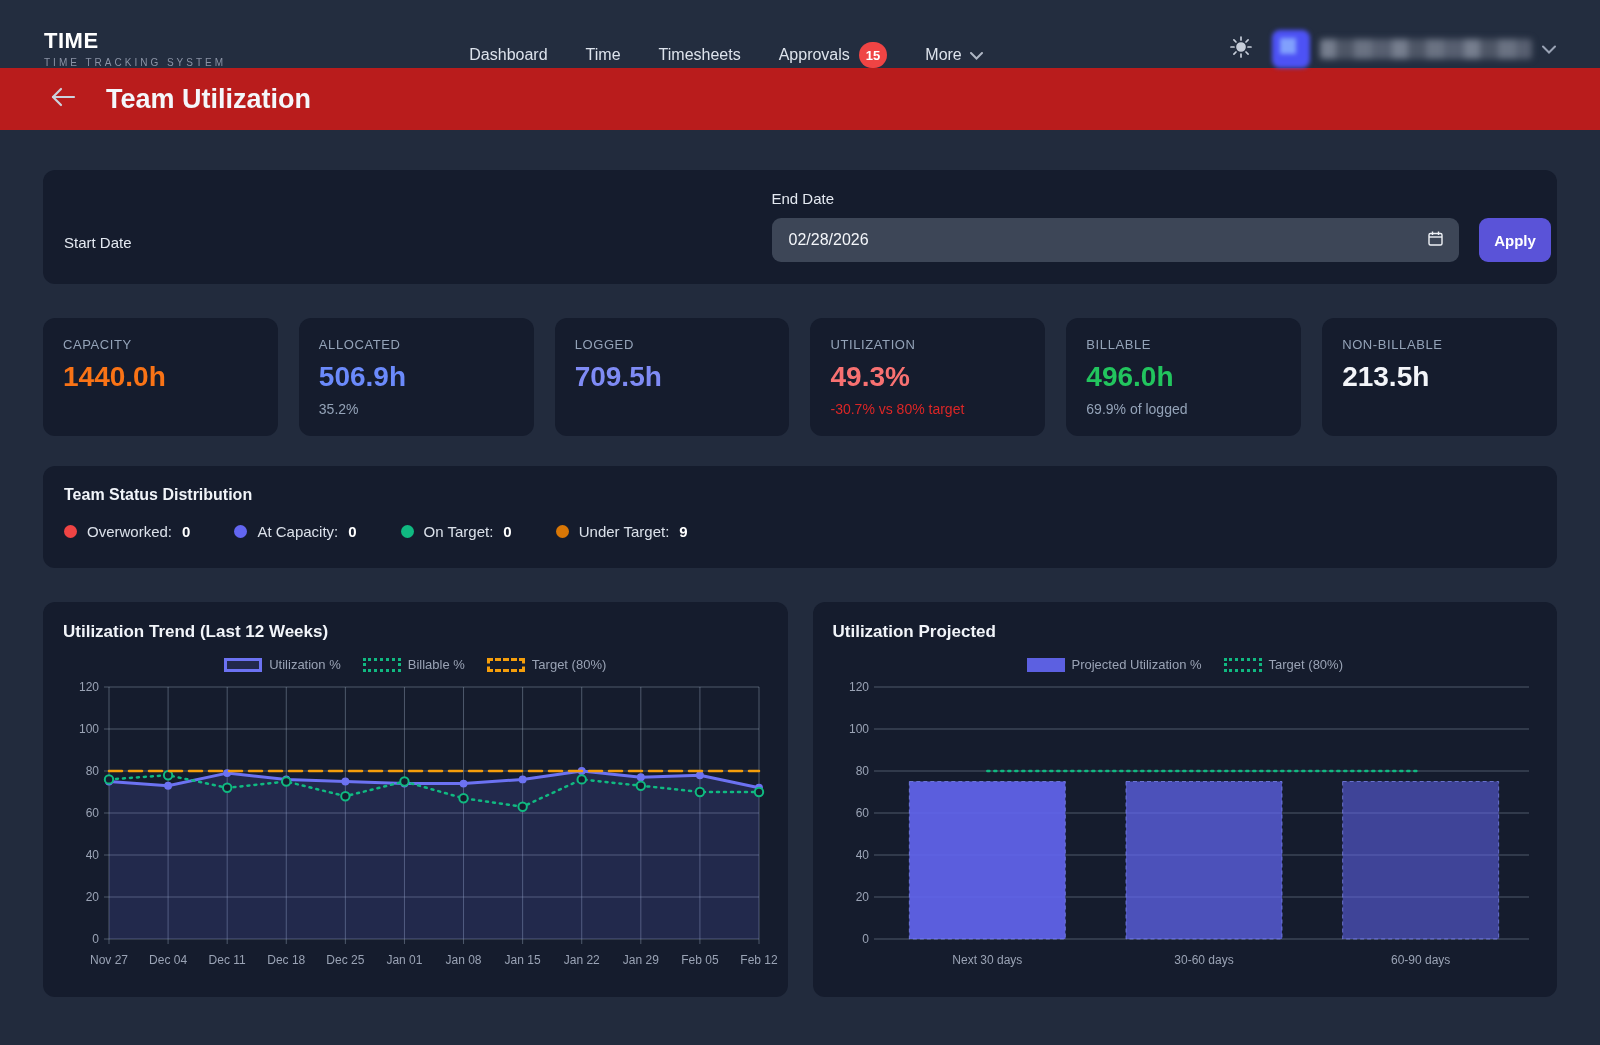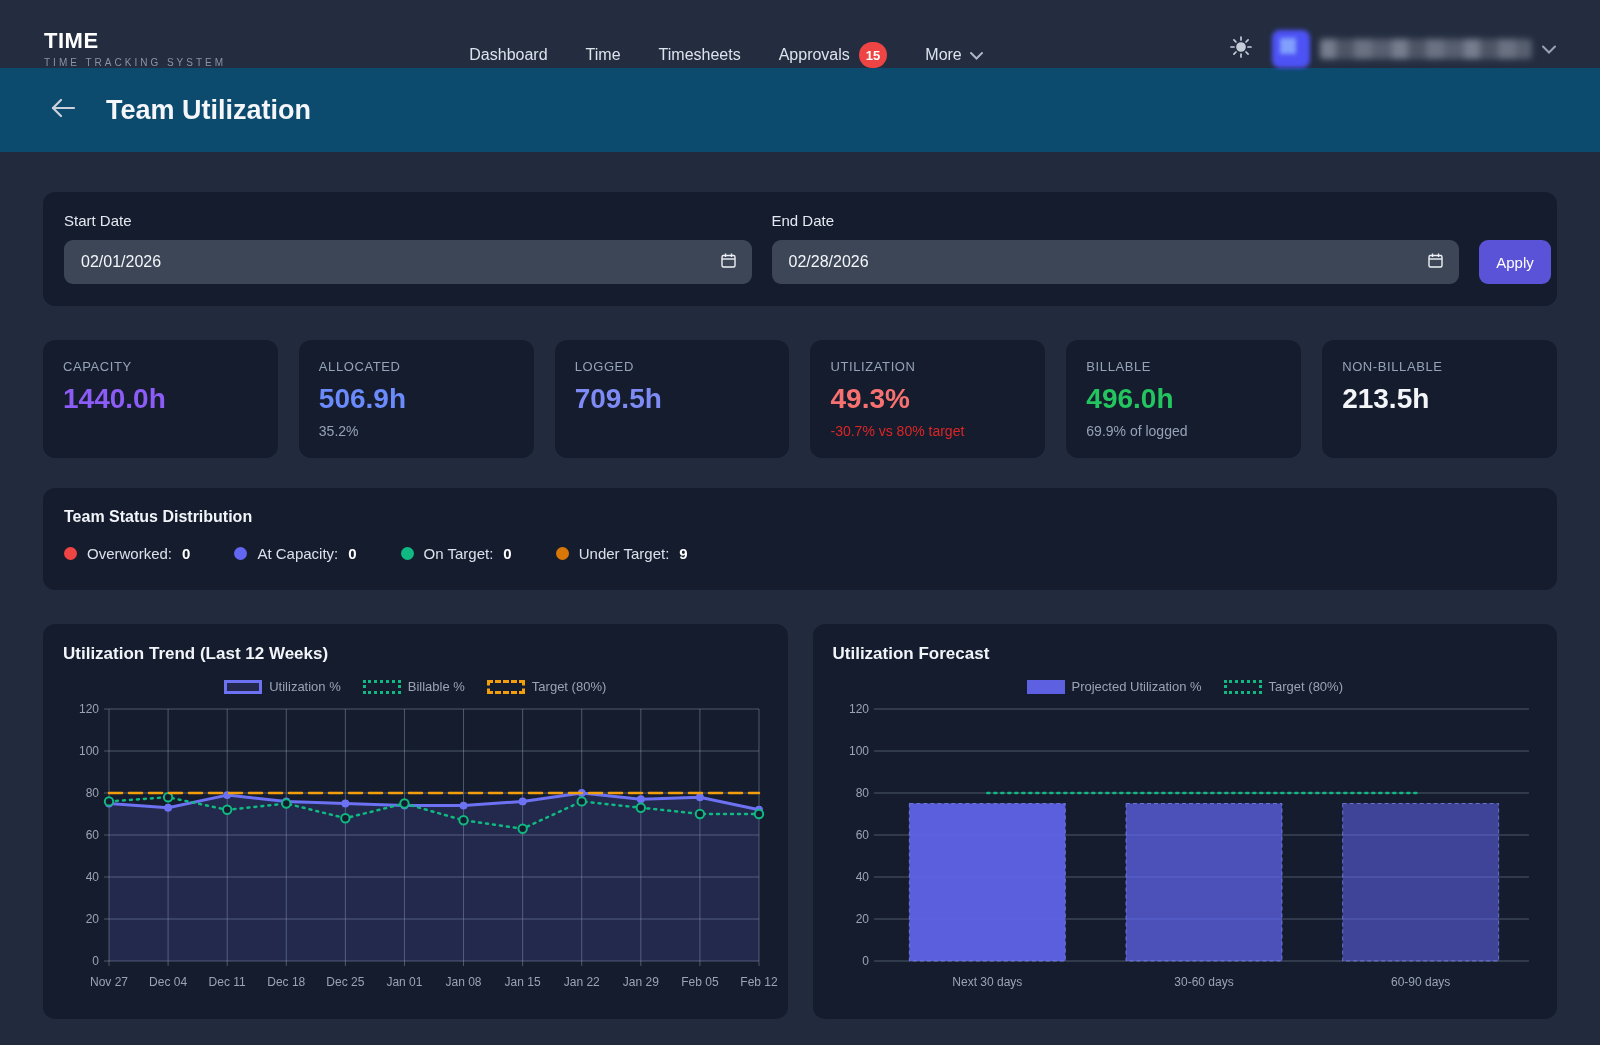--- a/index.html
+++ b/index.html
@@ -31,21 +31,21 @@
   .iconbtn { width:30px; height:30px; display:flex; align-items:center; justify-content:center; cursor:pointer; }
   .usermenu { display:flex; align-items:center; gap:10px; cursor:pointer; }
   .avatar { width:38px; height:38px; border-radius:8px; background:#4d52f5; filter:blur(2px); position:relative; }
   .avatar::after { content:""; position:absolute; left:8px; top:8px; width:16px; height:16px; background:#8fb4ff; opacity:.8; }
   .nameblur {
     width:212px; height:20px; border-radius:3px; filter:blur(3px);
     background:repeating-linear-gradient(90deg,#767e8e 0 16px,#4e5666 16px 34px,#6a7282 34px 52px,#575f70 52px 72px);
   }
   
   .pageband {
-    height:84px; background:#0c4a6e;
+    height:62px; background:#b91c1c;
     display:flex; align-items:center; gap:26px;
     padding:0 46px;
   }
   .backbtn { width:34px; height:34px; display:flex; align-items:center; justify-content:center; cursor:pointer; }
   .page-title { font-size:27px; font-weight:bold; color:#f4f6fa; }
   
   main { padding:40px 43px 0; }
   .panel { background:#151c2d; border-radius:12px; }
   
   .filters { display:flex; gap:20px; padding:20px 6px 22px 21px; align-items:flex-end; }
@@ -53,21 +53,21 @@
   .fgrow { flex:1; }
   .flabel { font-size:15px; color:#e4e9f1; margin-bottom:11px; font-weight:500; }
   .finput {
     height:44px; background:#3d4657; border-radius:9px; border:none;
     display:flex; align-items:center; justify-content:space-between;
     padding:0 15px 0 17px; font-size:16px; color:#f4f6fa; cursor:pointer;
   }
   .fselect { width:156px; margin-right:8px; }
   .applybtn {
     height:44px; width:72px; border:none; border-radius:9px;
-    background:#5a53d8; color:#fff; font-size:15px; font-weight:400;
+    background:#5a53d8; color:#fff; font-size:15px; font-weight:700;
     cursor:pointer; font-family:"Liberation Sans",sans-serif;
   }
   
   .stats { display:flex; gap:21px; margin-top:34px; }
   .stat { flex:1; background:#151c2d; border-radius:12px; padding:19px 20px; height:118px; }
   .stat-label { font-size:13px; color:#94a3b8; letter-spacing:0.6px; }
   .stat-value { font-size:28px; font-weight:bold; margin-top:9px; }
   .stat-sub { font-size:14px; color:#94a3b8; margin-top:8px; }
   
   .statuspanel { margin-top:30px; padding:20px 21px; height:102px; }
@@ -153,31 +153,20 @@
     </span>
   </div>
   <h1 class="page-title">Team Utilization</h1>
 </div>
 
 <main>
 
   <section class="panel filters">
     <div class="fgroup fgrow">
       <label class="flabel">Start Date</label>
-      <div class="finput">
-        <span>02/01/2026</span>
-        <span>
-          <svg width="17" height="17" viewBox="0 0 17 17" fill="none" stroke="#eef1f6" stroke-width="1.4">
-            <rect x="2" y="3.5" width="13" height="11.5" rx="1.5"></rect>
-              <line x1="5.5" y1="1.5" x2="5.5" y2="5"></line>
-              <line x1="11.5" y1="1.5" x2="11.5" y2="5"></line>
-              <line x1="2" y1="7" x2="15" y2="7"></line>
-          </svg>
-        </span>
-      </div>
     </div>
     <div class="fgroup fgrow">
       <label class="flabel">End Date</label>
       <div class="finput">
         <span>02/28/2026</span>
         <span>
           <svg width="17" height="17" viewBox="0 0 17 17" fill="none" stroke="#eef1f6" stroke-width="1.4">
             <rect x="2" y="3.5" width="13" height="11.5" rx="1.5"></rect>
               <line x1="5.5" y1="1.5" x2="5.5" y2="5"></line>
               <line x1="11.5" y1="1.5" x2="11.5" y2="5"></line>
@@ -185,21 +174,21 @@
           </svg>
         </span>
       </div>
     </div>
     <button class="applybtn">Apply</button>
   </section>
 
   <section class="stats" id="stats-row">
       <div class="stat">
         <div class="stat-label">CAPACITY</div>
-        <div class="stat-value" style="color: #8b5cf6;">1440.0h</div>
+        <div class="stat-value" style="color: #f97316;">1440.0h</div>
       </div>
       <div class="stat">
         <div class="stat-label">ALLOCATED</div>
         <div class="stat-value" style="color: rgb(107, 138, 251);">506.9h</div>
         <div class="stat-sub">35.2%</div>
       </div>
       <div class="stat">
         <div class="stat-label">LOGGED</div>
         <div class="stat-value" style="color: rgb(127, 139, 245);">709.5h</div>
       </div>
@@ -344,21 +333,21 @@
           <circle cx="400.54545454545456" cy="117.29999999999998" r="4.2" fill="#151c2d" stroke="#10b981" stroke-width="2"></circle>
           <circle cx="459.6363636363636" cy="125.69999999999999" r="4.2" fill="#151c2d" stroke="#10b981" stroke-width="2"></circle>
           <circle cx="518.7272727272727" cy="98.4" r="4.2" fill="#151c2d" stroke="#10b981" stroke-width="2"></circle>
           <circle cx="577.8181818181819" cy="104.70000000000002" r="4.2" fill="#151c2d" stroke="#10b981" stroke-width="2"></circle>
           <circle cx="636.9090909090909" cy="111" r="4.2" fill="#151c2d" stroke="#10b981" stroke-width="2"></circle>
           <circle cx="696" cy="111" r="4.2" fill="#151c2d" stroke="#10b981" stroke-width="2"></circle>
           <polyline points="46,90 105.0909090909091,90 164.1818181818182,90 223.27272727272728,90 282.3636363636364,90 341.45454545454544,90 400.54545454545456,90 459.6363636363636,90 518.7272727272727,90 577.8181818181819,90 636.9090909090909,90 696,90" fill="none" stroke="#f59e0b" stroke-width="2.5" stroke-dasharray="13 7" stroke-linecap="round" stroke-linejoin="round"></polyline>
         </svg>
     </section>
     <section class="panel chartpanel">
-      <div class="chart-title">Utilization Forecast</div>
+      <div class="chart-title">Utilization Projected</div>
       <div class="legend" id="forecast-legend">
           <div class="lg-item">
             <span class="lg-swatch" style="background: rgb(99, 102, 241); opacity: 0.92; border: none;"></span>
             <span class="lg-label">Projected Utilization %</span>
           </div>
           <div class="lg-item">
             <span class="lg-swatch" style="border-style: dotted; border-color: rgb(16, 185, 129); background: transparent;"></span>
             <span class="lg-label">Target (80%)</span>
           </div>
         </div>

